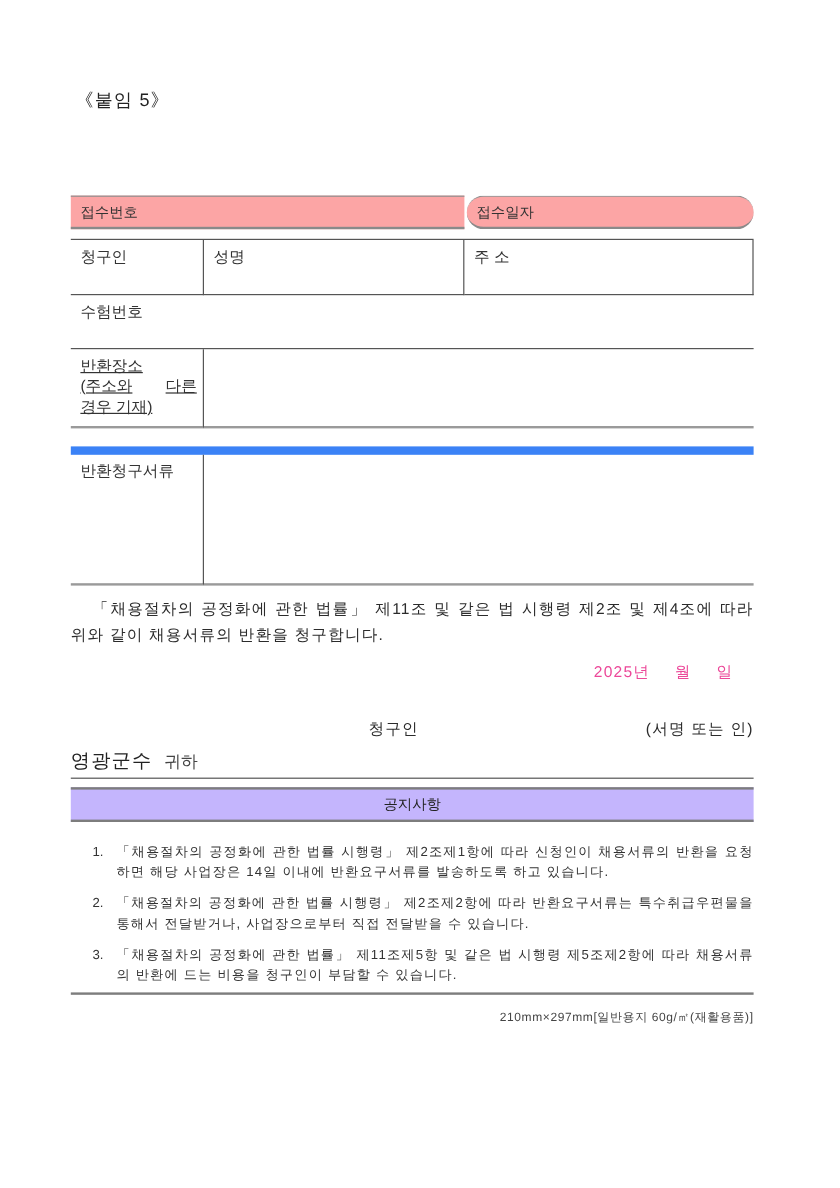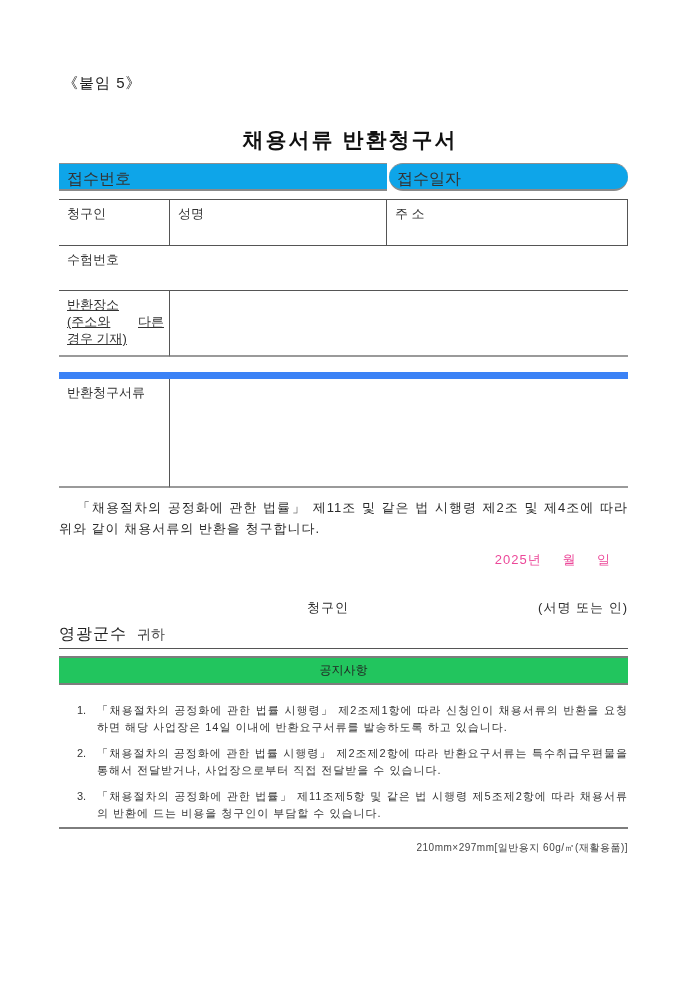--- a/index.html
+++ b/index.html
@@ -26,25 +26,25 @@
     text-align: center;
     font-size: 21px; font-weight: bold; letter-spacing: 2px; color: #111;
   }
 
   
   #receipt-table {
     left: 59px; top: 163px; width: 569px; height: 28px;
     display: flex;
   }
   .receipt-cell {
-    background: #0ea5e9;
+    background: #fca5a5;
     border-top: 1px solid #8f8f8f;
     border-bottom: 2px solid #8a8a8a;
     box-sizing: border-box;
-    font-size: 16px; color: #333;
+    font-size: 12px; color: #333;
     padding: 5px 0 0 8px;
   }
   .receipt-cell.first { width: 328px; margin-right: 2px; }
   .receipt-cell.second { width: 239px; border-radius: 14px; }
 
   
   #applicant-table {
     left: 59px; top: 199px; width: 569px;
     display: grid;
     grid-template-columns: 111px 217px 241px;
@@ -105,21 +105,21 @@
 
   
   #addressee-rule {
     left: 59px; top: 648px; width: 569px; height: 0;
     border-top: 1px solid #555;
   }
 
   
   #notice-bar {
     left: 59px; top: 656px; width: 569px; height: 29px;
-    background: #22c55e;
+    background: #c4b5fd;
     border-top: 2px solid #7d7d7d;
     border-bottom: 2px solid #7d7d7d;
     box-sizing: border-box;
     display: flex; align-items: center; justify-content: center;
     font-size: 12px; color: #222;
   }
 
   
   #notice-list { left: 59px; top: 702px; width: 569px; }
   .notice-item {
@@ -141,21 +141,20 @@
     text-align: right; font-size: 10px; color: #444; letter-spacing: 0.5px;
   }
 </style>
 </head>
 <body>
 
 <div id="page">
 
   <div id="attachment-label" class="abs">《붙임 5》</div>
 
-  <div id="doc-title" class="abs">채용서류 반환청구서</div>
 
   <div id="receipt-table" class="abs">
     <div class="receipt-cell first">
       <span>접수번호</span>
     </div>
     <div class="receipt-cell second">
       <span>접수일자</span>
     </div>
   </div>
 

